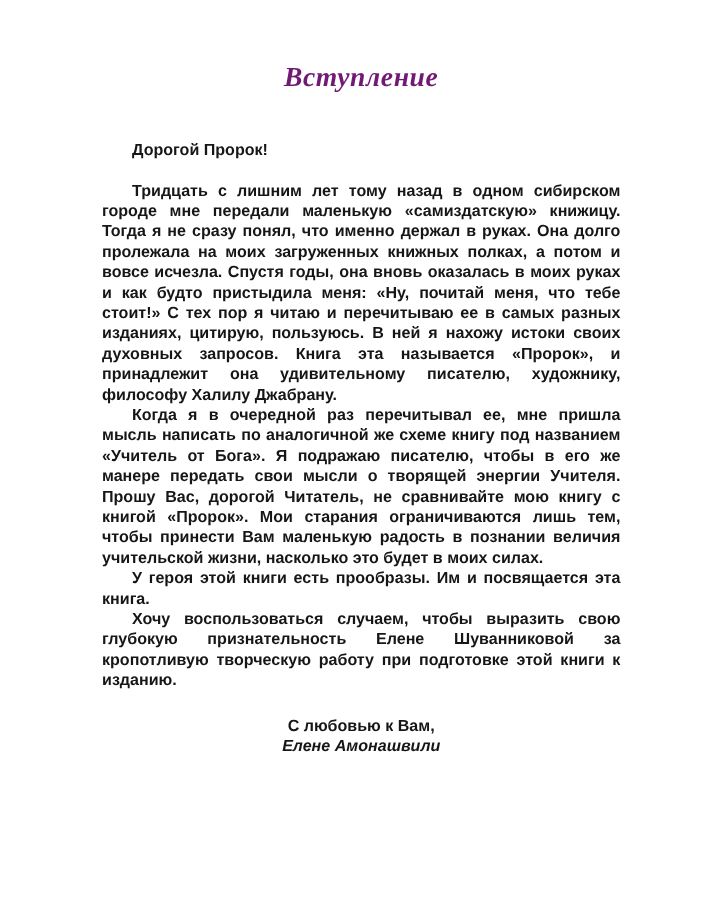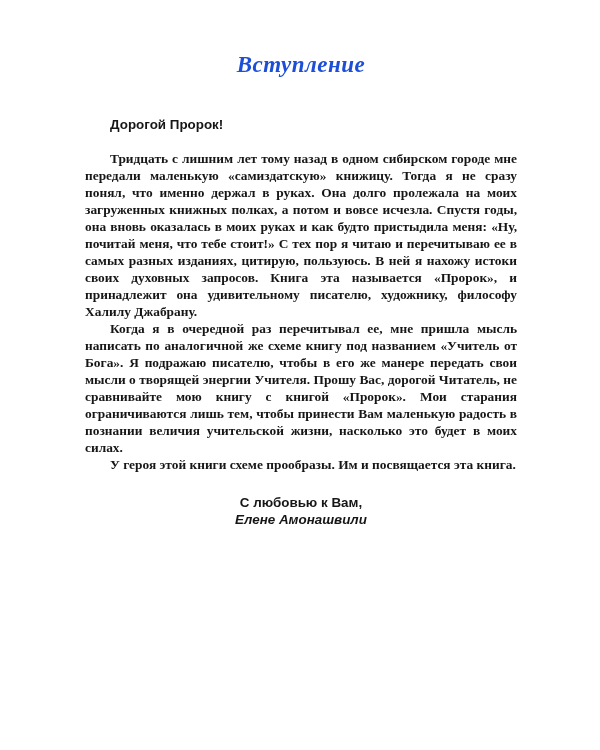--- a/index.html
+++ b/index.html
@@ -15,40 +15,39 @@
       background: #ffffff;
       padding: 52px 83px 0 85px;
       color: #1b1b1b;
     }
     .title {
       font-family: "Liberation Serif", "DejaVu Serif", serif;
       font-size: 23px;
       font-weight: bold;
       font-style: italic;
       text-align: center;
-      color: #1d4ed8;
+      color: #701a75;
       letter-spacing: 0.5px;
       margin-bottom: 38px;
     }
     .body-text {
       font-family: "Liberation Sans", "DejaVu Sans", sans-serif;
       font-weight: bold;
       font-size: 13.4px;
       line-height: 17px;
       color: #161616;
     }
     .salutation {
       text-indent: 25px;
       margin-bottom: 17px;
     }
     .para {
       text-align: justify;
       text-indent: 25px;
       hyphens: auto;
-      font-family: Liberation Serif, serif;
       -webkit-hyphens: auto;
     }
     .signature {
       margin-top: 21px;
       text-align: center;
       line-height: 17px;
     }
     .signature .sig-author {
       font-style: italic;
     }
@@ -59,21 +58,22 @@
 <div class="page">
   <div class="title">Вступление</div>
 
   <div class="body-text">
     <p class="salutation">Дорогой Пророк!</p>
 
     <p class="para">Тридцать с лишним лет тому назад в одном сибирском городе мне передали маленькую «самиздатскую» книжицу. Тогда я не сразу понял, что именно держал в руках. Она долго пролежала на моих загруженных книжных полках, а потом и вовсе исчезла. Спустя годы, она вновь оказалась в моих руках и как будто пристыдила меня: «Ну, почитай меня, что тебе стоит!» С тех пор я читаю и перечитываю ее в самых разных изданиях, цитирую, пользуюсь. В ней я нахожу истоки своих духовных запросов. Книга эта называется «Пророк», и принадлежит она удивительному писателю, художнику, философу Халилу Джабрану.</p>
 
     <p class="para">Когда я в очередной раз перечитывал ее, мне пришла мысль написать по аналогичной же схеме книгу под названием «Учитель от Бога». Я подражаю писателю, чтобы в его же манере передать свои мысли о творящей энергии Учителя. Прошу Вас, дорогой Читатель, не сравнивайте мою книгу с книгой «Пророк». Мои старания ограничиваются лишь тем, чтобы принести Вам маленькую радость в познании величия учительской жизни, насколько это будет в моих силах.</p>
 
-    <p class="para">У героя этой книги схеме прообразы. Им и посвящается эта книга.</p>
+    <p class="para">У героя этой книги есть прообразы. Им и посвящается эта книга.</p>
 
+    <p class="para">Хочу воспользоваться случаем, чтобы выразить свою глубокую признательность Елене Шуванниковой за кропотливую творческую работу при подготовке этой книги к изданию.</p>
 
     <div class="signature">
       <div class="sig-closing">С любовью к Вам,</div>
       <div class="sig-author">Елене Амонашвили</div>
     </div>
   </div>
 </div>
 
 </body></html>

